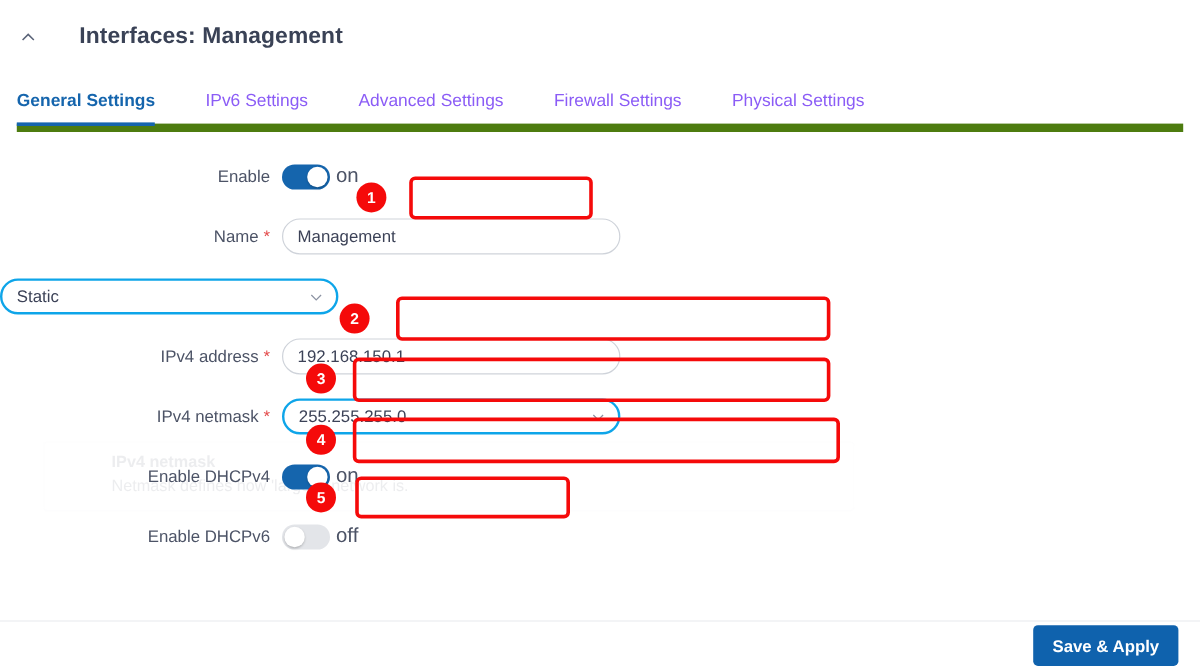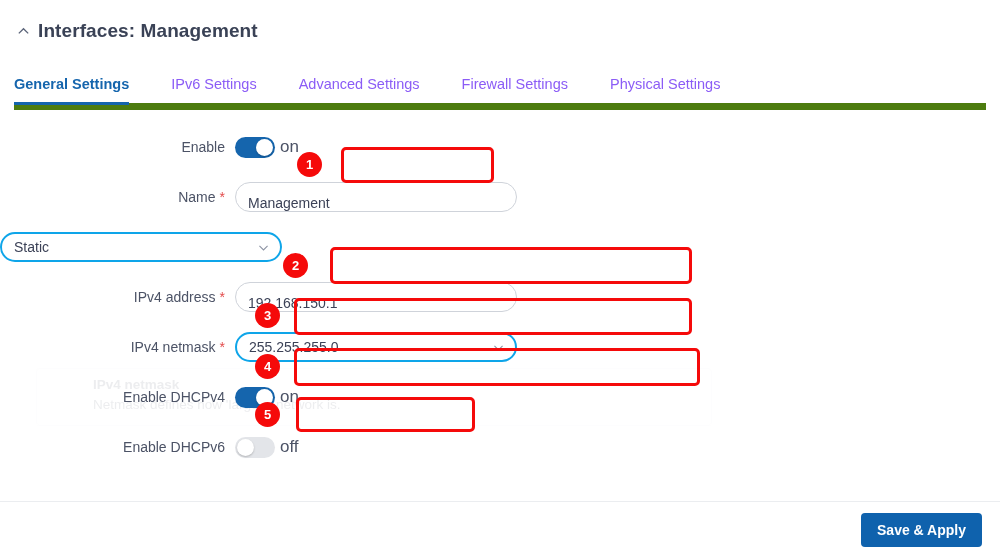--- a/index.html
+++ b/index.html
@@ -16,20 +16,21 @@
 
   
   .page-header {
     position: absolute;
     left: 0; top: 0;
     width: 884px;
     height: 62px;
     display: flex;
     align-items: center;
     padding-left: 14px;
+    gap: 28px;
   }
   .collapse-icon {
     width: 18px; height: 18px;
     display: inline-flex;
     align-items: center;
     justify-content: center;
     margin-right: 6px;
     color: #5a6378;
     flex: none;
   }
@@ -128,21 +129,21 @@
   }
   .fcontrol { flex: none; }
 
   .input {
     width: 282px;
     height: 30px;
     border: 1px solid #cfd3da;
     border-radius: 15px;
     background: #fff;
     display: flex;
-    align-items: flex-start;
+    align-items: center;
     padding: 12px 12px;
     font-size: 14px;
     color: #3c4257;
   }
   .select {
     width: 282px;
     height: 30px;
     border: 2px solid #0ea5e9;
     border-radius: 15px;
     background: #fff;
@@ -213,21 +214,21 @@
     align-items: center;
     justify-content: center;
     line-height: 1;
   }
 
   
   .footer {
     position: absolute;
     left: 0; bottom: 0;
     width: 1000px;
-    height: 56px;
+    height: 40px;
     border-top: 1px solid #ebedf0;
     display: flex;
     align-items: center;
     justify-content: flex-end;
     padding-right: 18px;
   }
   .btn-primary {
     background: #0f62ad;
     color: #ffffff;
     font-size: 14px;

